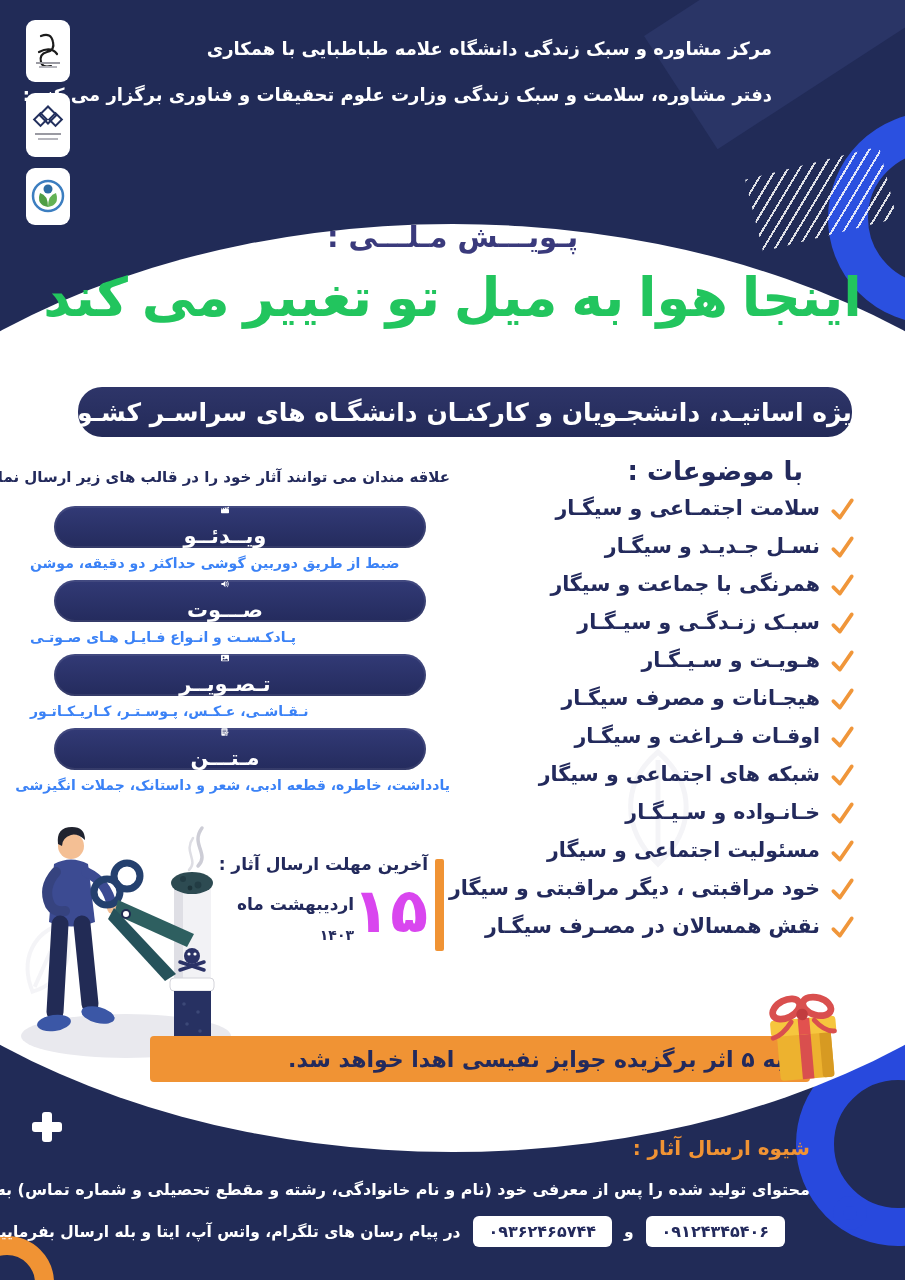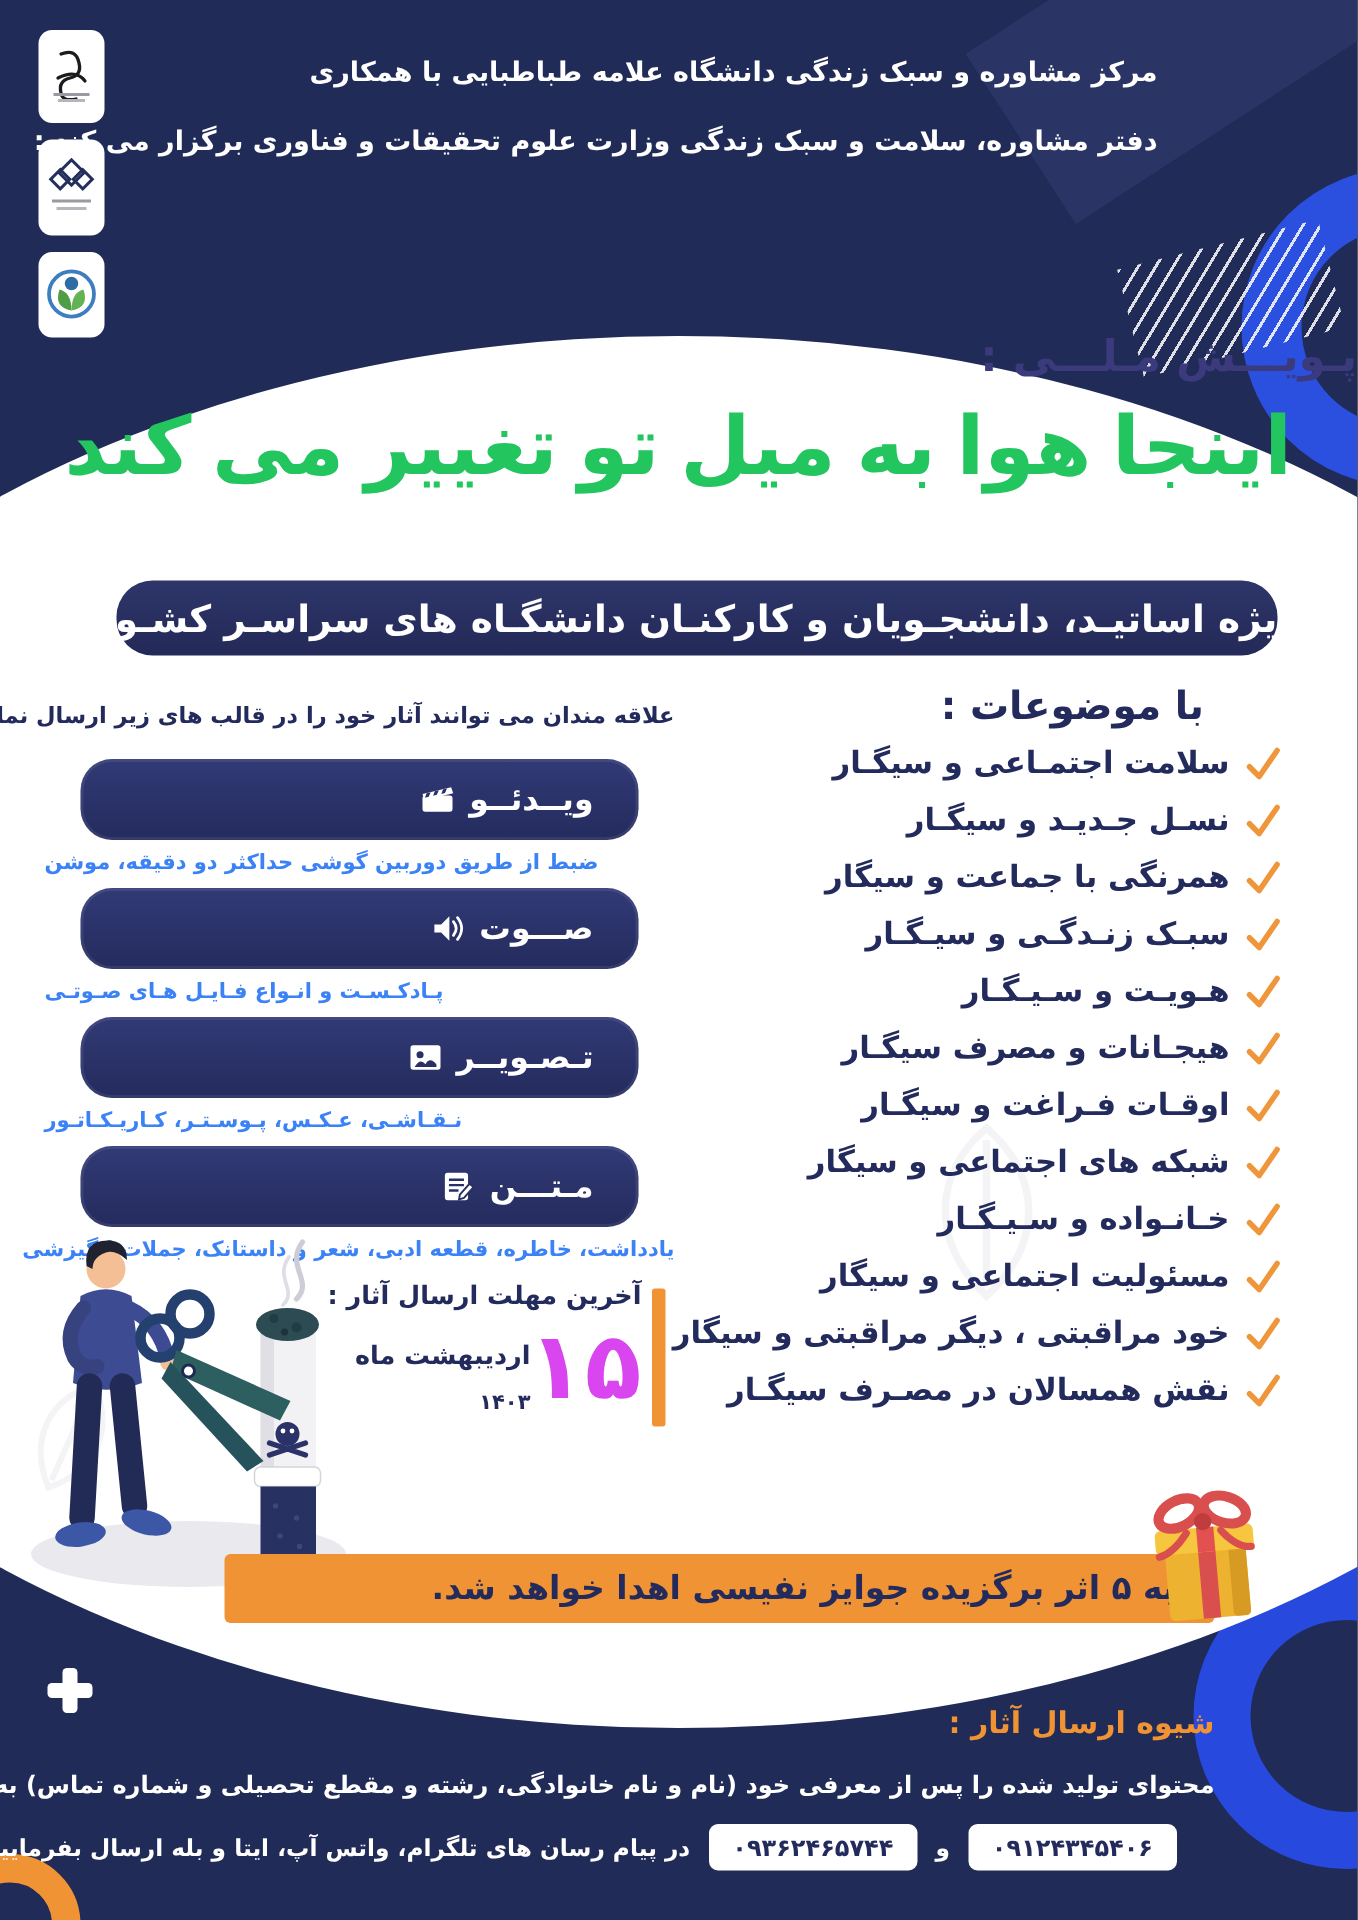--- a/index.html
+++ b/index.html
@@ -29,37 +29,37 @@
   .wm{position:absolute; opacity:.55;}
 
   
   .org-lines{position:absolute; top:26px; right:133px; text-align:right;
     color:#fff; font-weight:bold; font-size:18px; line-height:46px; white-space:nowrap;}
   .logo-col{position:absolute; left:26px; top:20px; display:flex; flex-direction:column; gap:11px; width:44px;}
   .logo-tile{background:#fff; border-radius:9px; width:44px; display:flex; flex-direction:column;
     align-items:center; justify-content:center; padding:3px 2px;}
 
   
-  .kicker{position:absolute; left:0; right:0; top:220px; text-align:right;
+  .kicker{position:absolute; left:0; right:0; top:220px; text-align:center;
     font-size:29px; font-weight:bold; color:#3a3a7c; white-space:nowrap;}
   .main-title{position:absolute; left:0; right:0; top:266px; text-align:center;
     font-size:54px; font-weight:bold; color:#22c55e; word-spacing:-5px; white-space:nowrap;}
   .audience{position:absolute; left:78px; top:387px; width:774px; height:50px;
     background:linear-gradient(180deg,#2e3569,#232a58); border-radius:24px;
     display:flex; align-items:center; justify-content:center;
     color:#fff; font-size:25px; font-weight:bold; white-space:nowrap;}
 
   
   .formats{position:absolute; left:30px; top:468px; width:420px;}
   .formats-intro{text-align:center; font-size:15px; font-weight:bold; color:#232a5c;
     white-space:nowrap; margin-bottom:20px;}
-  .format-pill{height:54px; margin:0 24px; border-radius:21px;
+  .format-pill{height:42px; margin:0 24px; border-radius:21px;
     background:linear-gradient(180deg,#323a76,#242b5d);
     box-shadow:inset 0 0 0 2px rgba(255,255,255,.08);
-    display:flex; direction:ltr; justify-content:flex-end; align-items:center;
+    display:flex; direction:ltr; flex-direction:column; justify-content:flex-end; align-items:center;
     gap:10px; padding-right:30px;}
   .format-pill .label{color:#fff; font-size:21px; font-weight:bold; direction:rtl;}
   .format-desc{text-align:left; font-size:14px; font-weight:bold; color:#3b82f6;
     white-space:nowrap; margin:7px 0 9px;}
 
   
   .topics{position:absolute; right:50px; top:456px; width:430px;}
   .topics-heading{font-size:26px; font-weight:bold; color:#232a5c; text-align:right;
     margin:0 52px 10px 0;}
   .topic-row{display:flex; gap:9px; height:38px;}

